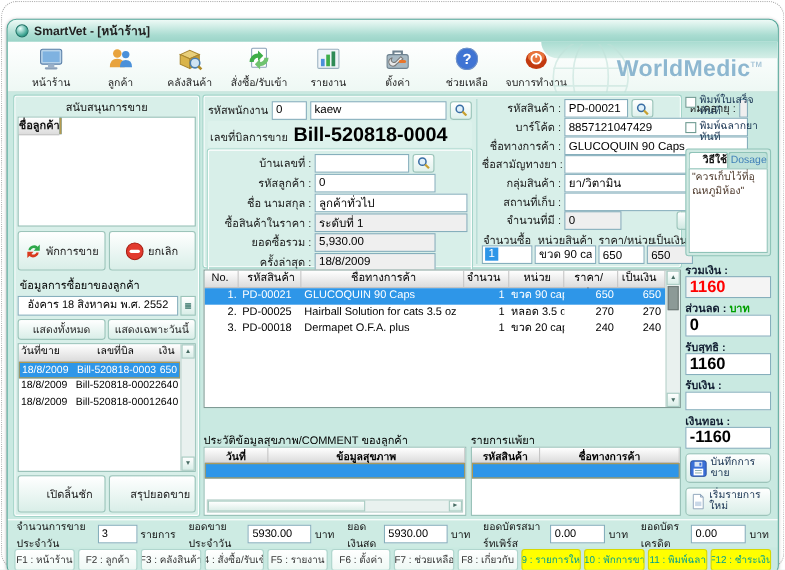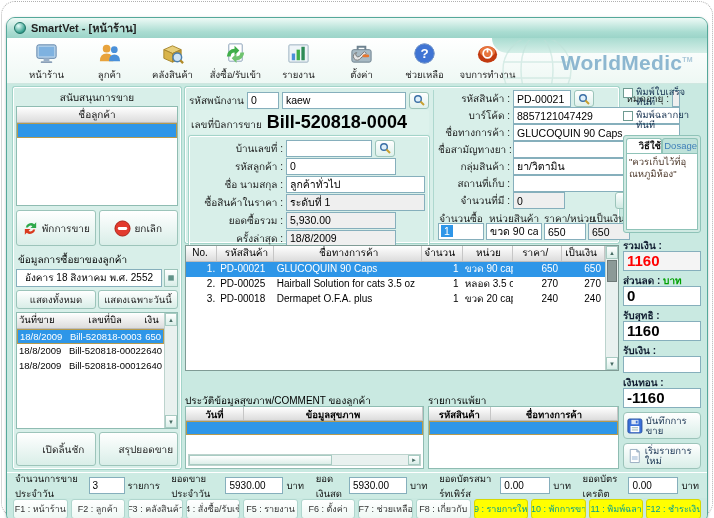--- a/index.html
+++ b/index.html
@@ -34,21 +34,21 @@
   .field, .field-ro { background:#fff; border:1px solid #86afbc; font-size:10.5px; color:#000;
           padding:1px 3px; height:17px; width:100%; font-family:inherit; }
   .field-ro { background:#efefef; }
   .lbl { font-size:10px; color:#1b1b1b; white-space:nowrap; }
   .srch-btn { width:20px; height:17px; flex:0 0 20px; border:1px solid #9cc4ba; border-radius:3px;
               background:linear-gradient(#ffffff,#dff1ec); display:flex; align-items:center; justify-content:center; }
 
   
   .sidebar { width:168px; flex:0 0 168px; display:flex; flex-direction:column; padding:2px; }
   .sb-title { text-align:center; font-size:10px; color:#111; height:14px; }
-  .cust-box { height:100px; background:#fff; border:1px solid #8fbcb2; margin-top:2px; display:flex; flex-direction:column; }
+  .cust-box { height:100px; background:#fff; border:1px solid #8fbcb2; margin-top:2px; display:flex; flex-direction:row;font-weight:bold; }
   .list-hdr { height:16px; background:linear-gradient(#ffffff,#dcdcdc); border-bottom:1px solid #bdbdbd;
               font-size:10px; text-align:center; line-height:15px; color:#111; }
   .sel-row { height:15px; background:#2e96e8; border:1px solid #b59a4e; }
   .sb-btns { display:flex; gap:3px; margin:4px 0; }
   .sb-btn { flex:1; height:36px; border:1px solid #9cc4ba; border-radius:3px; background:linear-gradient(#ffffff,#d9eee8);
             display:flex; align-items:center; justify-content:center; gap:3px; font-size:10px; color:#222; }
   .hist-title { font-size:10px; margin:2px 0 2px 2px; }
   .date-row { display:flex; gap:2px; align-items:center; }
   .date-box { flex:1; background:#fff; border:1px solid #86afbc; font-size:10px; height:18px; line-height:16px; text-align:center; }
   .dd-btn { width:14px; height:18px; border:1px solid #9cc4ba; background:linear-gradient(#fff,#d9eee8);

